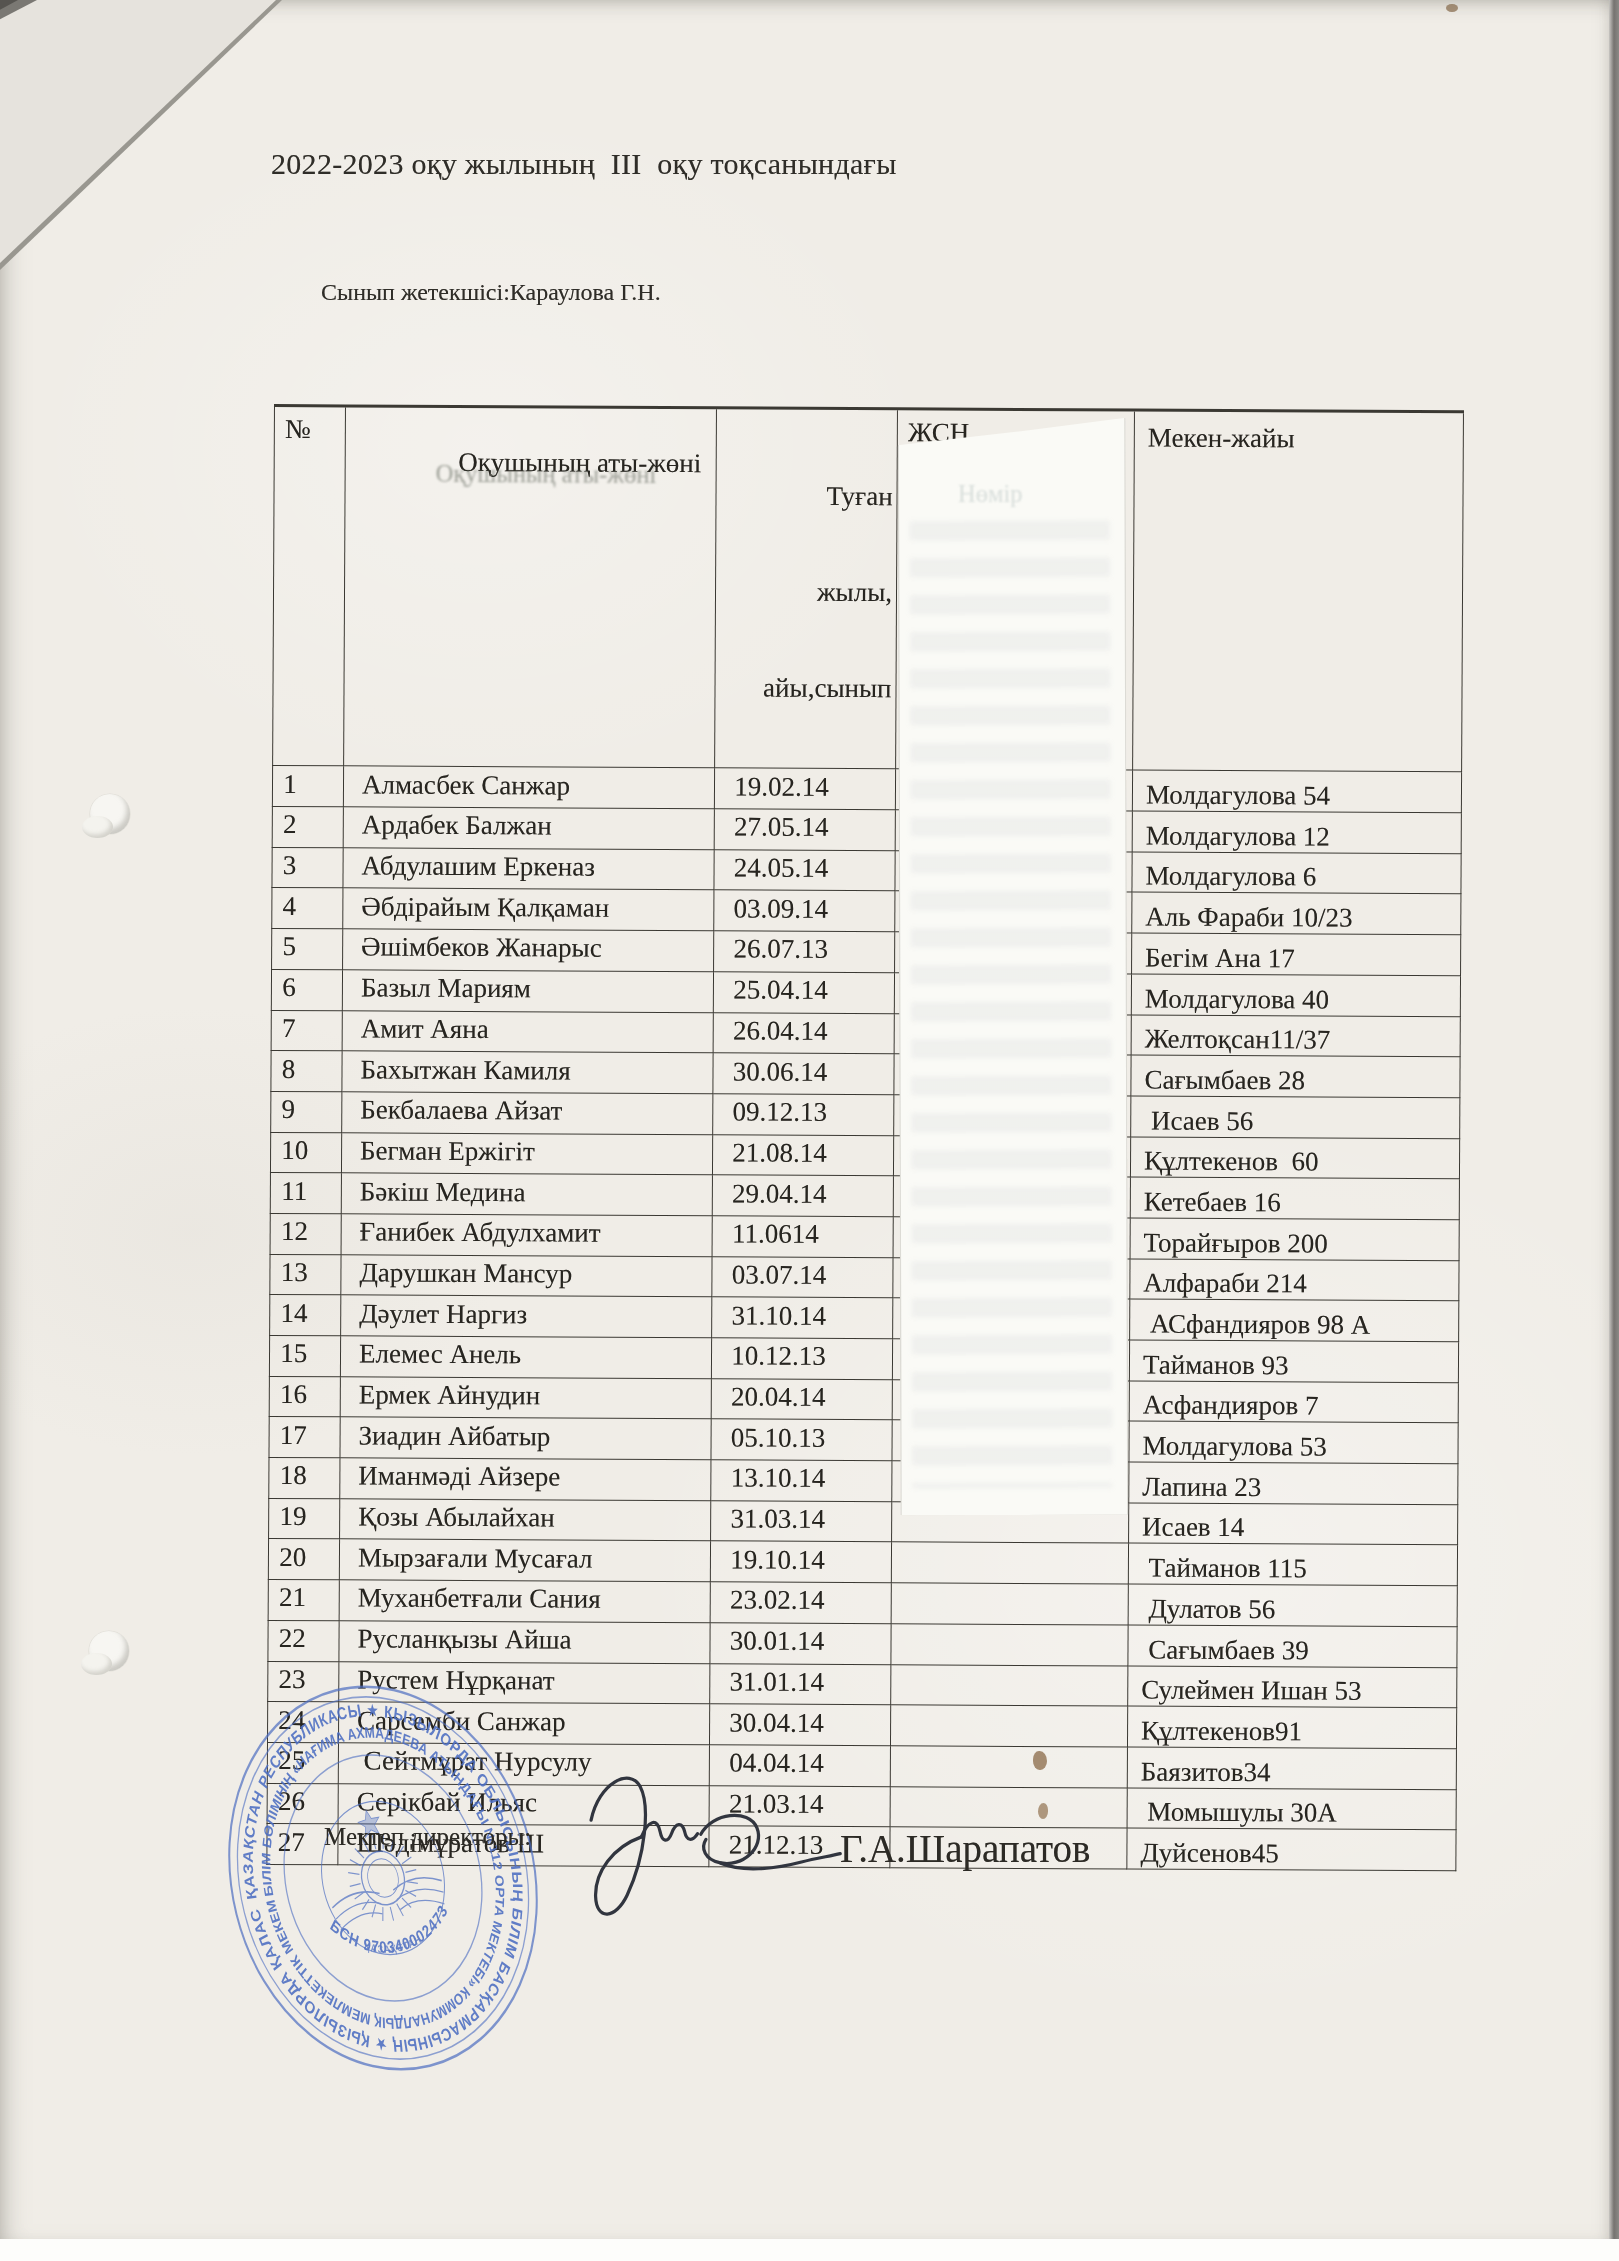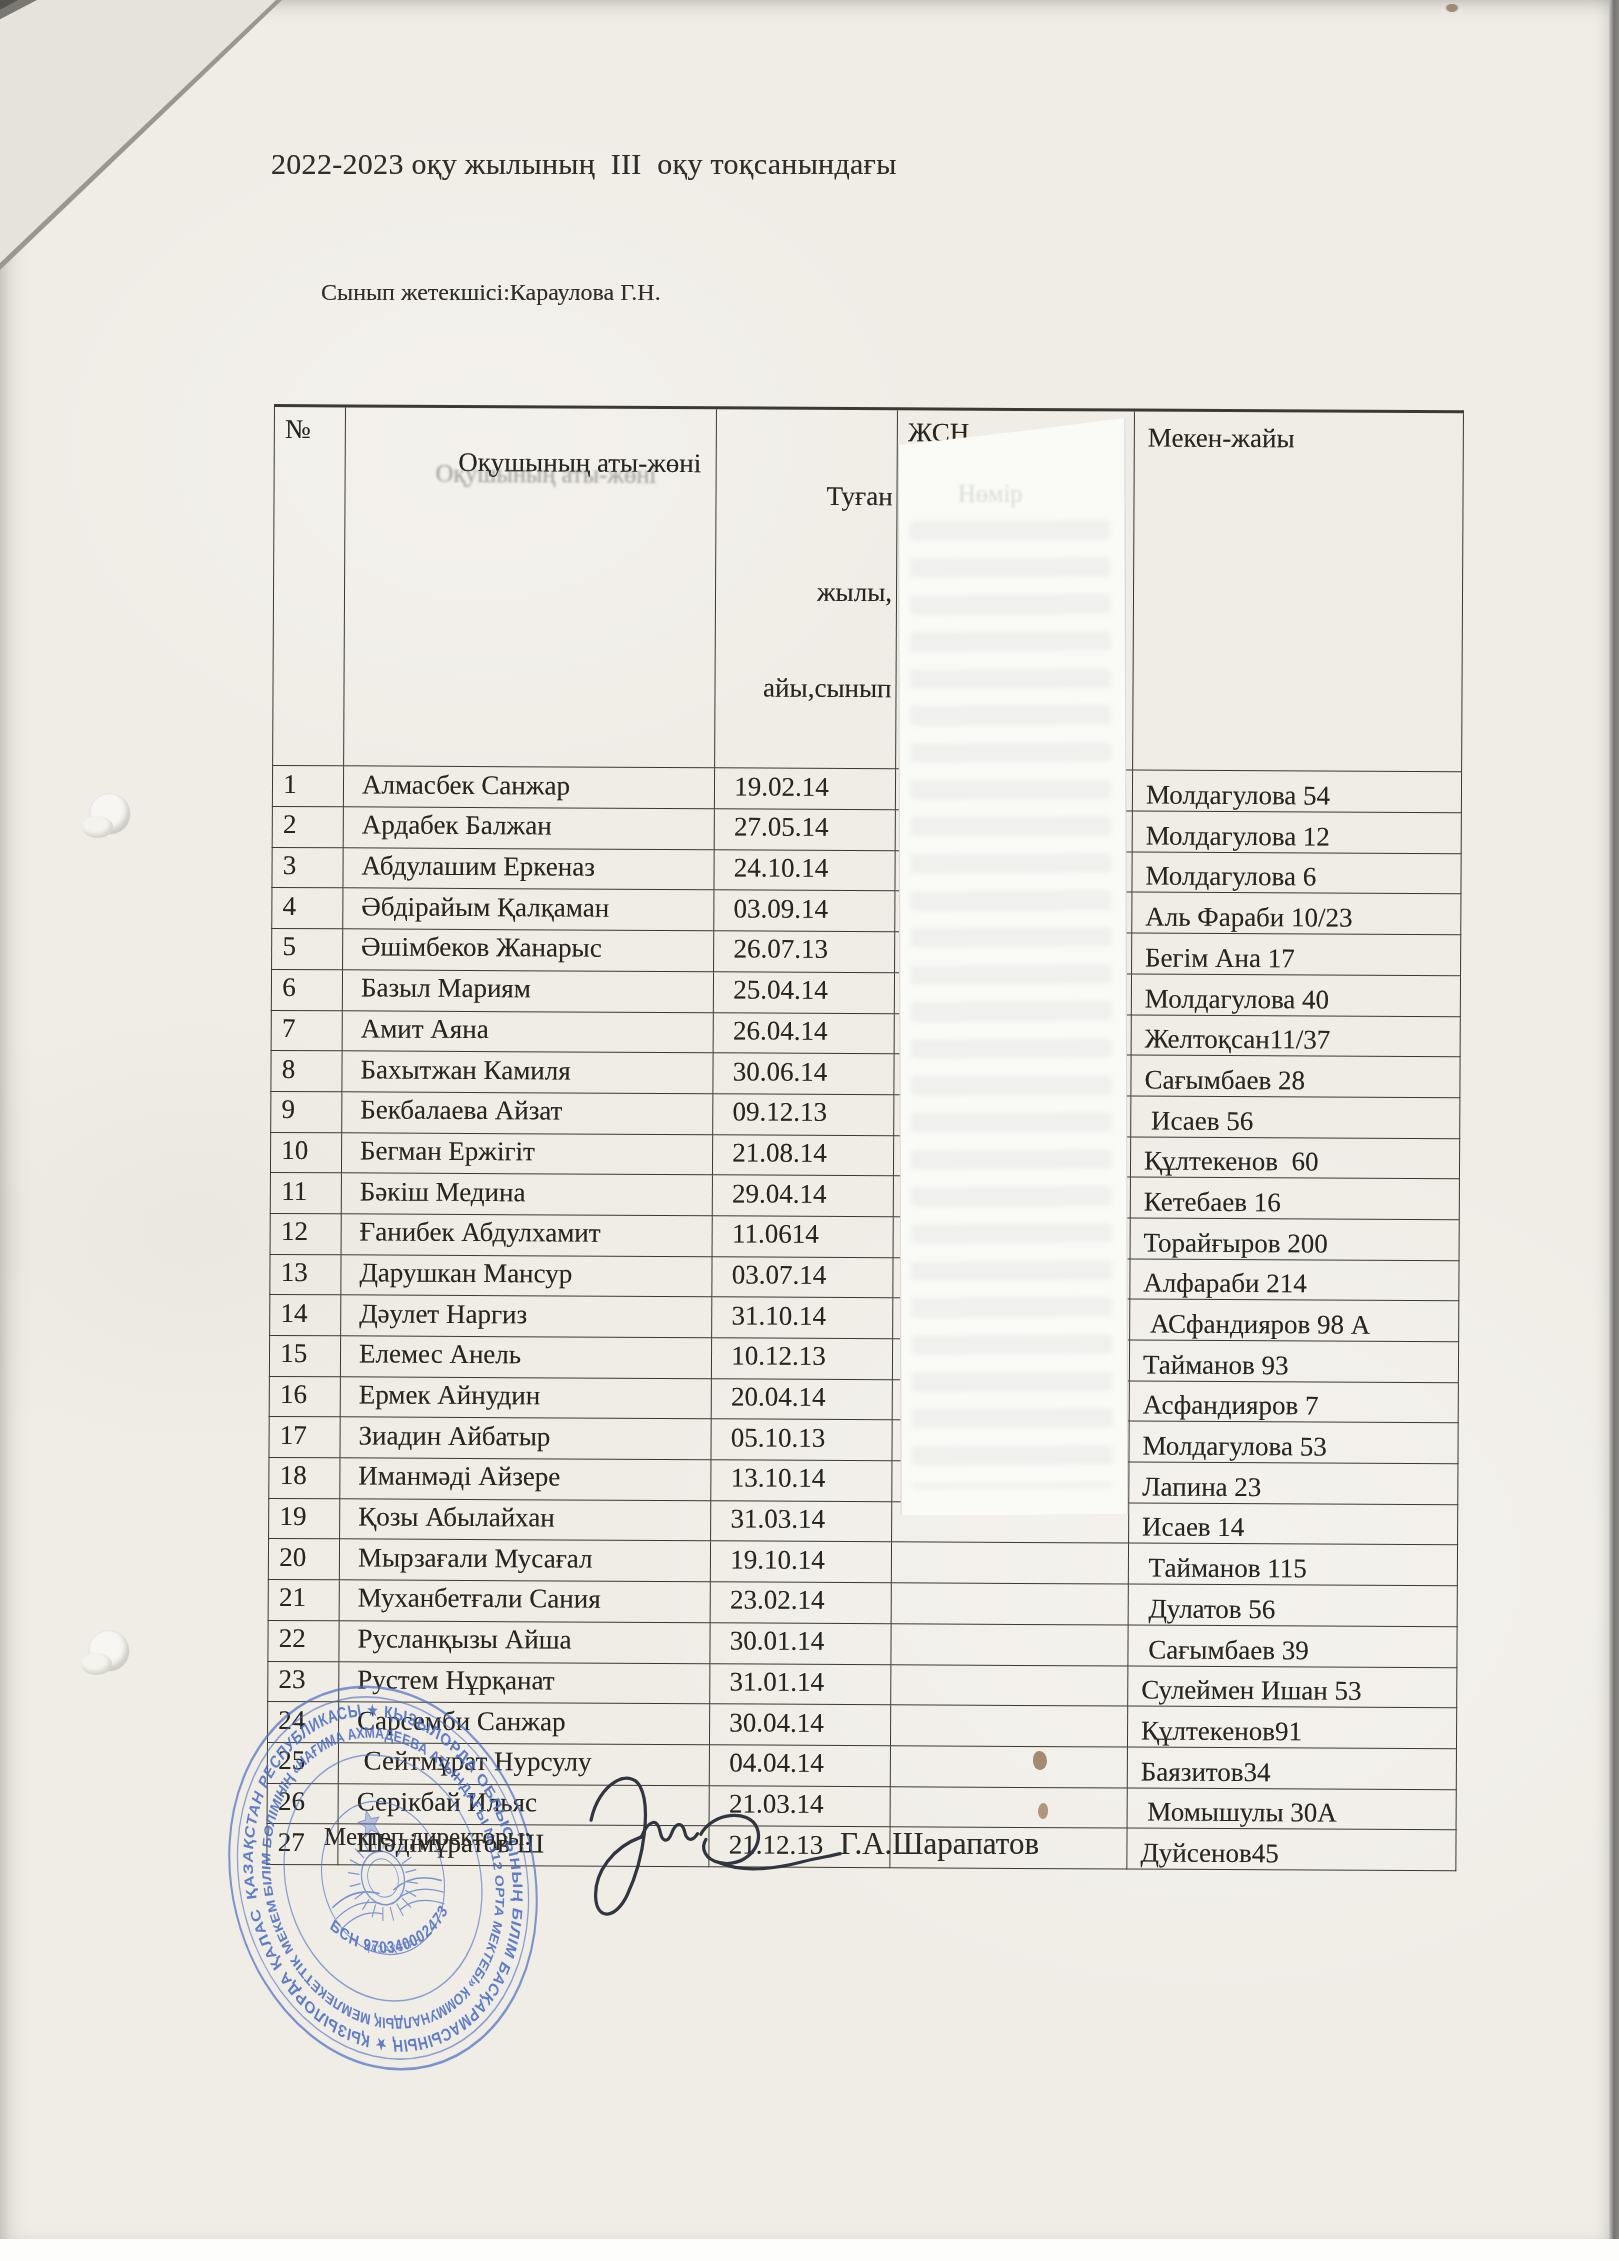--- a/index.html
+++ b/index.html
@@ -62,21 +62,21 @@
         background:#fafaf6;transform:rotate(-.15deg);
         clip-path:polygon(0 27px,55% 13px,100% 0,100% 100%,0 100%);
         box-shadow: inset 1.3px 0 0 rgba(190,188,180,.5), inset -1.3px 0 0 rgba(190,188,180,.5), 0 1.3px 1.9px rgba(150,148,140,.25);}
   .whiteout .smudges{position:absolute;left:11.6px;top:103px;width:200px;height:967px;filter:blur(2.6px);
         background:repeating-linear-gradient(180deg, rgba(148,156,164,.10) 0 19.3px, rgba(148,156,164,0) 19.3px 37px);}
   .id-ghost{position:absolute;left:958px;top:480px;z-index:7;font-size:24.5px;color:rgba(130,150,150,.28);
         filter:blur(1.3px);font-family:"Liberation Serif",serif;}
   
   .director-label{position:absolute;left:324px;top:1823px;font-size:25px;color:#2c2a25;z-index:9;
         text-shadow:0 0 0.6px rgba(44,42,37,.45);}
-  .director-name{position:absolute;left:840px;top:1826px;font-size:31px;color:#2c2a25;z-index:9;
+  .director-name{position:absolute;left:840px;top:1826px;font-size:39px;color:#2c2a25;z-index:9;
         text-shadow:0 0 0.6px rgba(44,42,37,.45);}
   .stamp{position:absolute;left:125px;top:1620px;z-index:8;opacity:.88;filter:blur(0.3px);}
   .stamp text{font-family:"Liberation Sans","DejaVu Sans",sans-serif;font-weight:bold;fill:#4d6ec2;}
   .signature{position:absolute;left:573px;top:1758px;z-index:10;}
   .sig-stroke{fill:none;stroke:#31353f;stroke-width:5;stroke-linecap:round;stroke-linejoin:round;}
 </style>
 </head>
 <body>
 
 <div id="screen">
@@ -121,21 +121,21 @@
             <tr>
               <td class="cell-num">2</td>
               <td class="cell-name">Ардабек Балжан</td>
               <td class="cell-birth">27.05.14</td>
               <td class="cell-id"></td>
               <td class="cell-address">Молдагулова 12</td>
             </tr>
             <tr>
               <td class="cell-num">3</td>
               <td class="cell-name">Абдулашим Еркеназ</td>
-              <td class="cell-birth">24.10.14</td>
+              <td class="cell-birth">24.05.14</td>
               <td class="cell-id"></td>
               <td class="cell-address">Молдагулова 6</td>
             </tr>
             <tr>
               <td class="cell-num">4</td>
               <td class="cell-name">Әбдірайым Қалқаман</td>
               <td class="cell-birth">03.09.14</td>
               <td class="cell-id"></td>
               <td class="cell-address">Аль Фараби 10/23</td>
             </tr>

